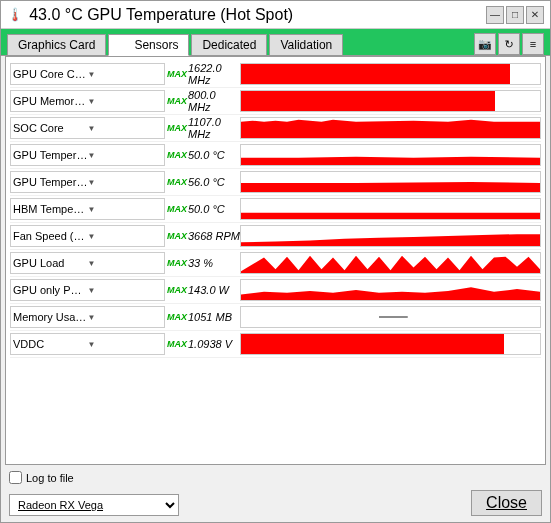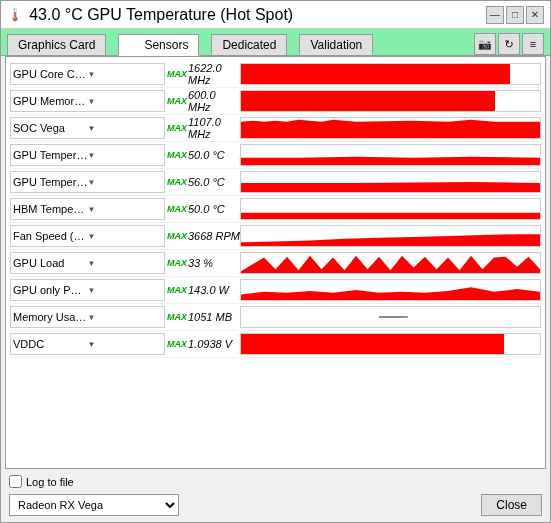--- a/index.html
+++ b/index.html
@@ -44,26 +44,26 @@
       border: 1px solid #999;
       background: #e0e0e0;
       display: flex;
       align-items: center;
       justify-content: center;
       font-size: 10px;
       cursor: pointer;
       color: #333;
     }
     .tab-bar {
-      background: #86efac;
+      background: #22c55e;
       border-bottom: 1px solid #999;
       display: flex;
       align-items: flex-end;
       padding: 4px 6px 0 6px;
-      gap: 12px;
+      gap: 2px;
     }
     .tab {
       padding: 3px 10px;
       border: 1px solid #999;
       border-bottom: none;
       background: #e0e0e0;
       cursor: pointer;
       font-size: 12px;
       color: #000;
     }
@@ -152,20 +152,21 @@
     .footer {
       padding: 6px 8px;
       display: flex;
       flex-direction: column;
       gap: 6px;
     }
     .footer-bottom {
       display: flex;
       align-items: flex-end;
       justify-content: space-between;
+      text-decoration: underline;
     }
     .footer-top {
       display: flex;
       align-items: center;
       gap: 6px;
     }
     .checkbox-label {
       display: flex;
       align-items: center;
       gap: 4px;
@@ -176,21 +177,21 @@
       background: #fff;
       padding: 2px 4px;
       font-size: 11px;
       width: 170px;
       height: 22px;
     }
     .close-btn {
       padding: 3px 14px;
       border: 1px solid #999;
       background: #e0e0e0;
-      font-size: 12px;
+      font-size: 16px;
       cursor: pointer;
     }
     .toolbar-icons {
       display: flex;
       gap: 2px;
       align-items: center;
     }
     .toolbar-icon-btn {
       width: 22px;
       height: 22px;
@@ -249,30 +250,30 @@
       </div>
     </div>
 
     <div class="sensor-row">
       <div class="sensor-name">
         <span>GPU Memory Clock</span>
         <span class="dropdown-arrow">▼</span>
       </div>
       <div class="sensor-value">
         <span class="sensor-max">MAX</span>
-        <span class="sensor-val-text">600.0 MHz</span>
+        <span class="sensor-val-text">800.0 MHz</span>
       </div>
       <div class="sensor-graph">
         <div class="graph-fill" style="width:85%;background:#ff0000;"></div>
       </div>
     </div>
 
     <div class="sensor-row">
       <div class="sensor-name">
-        <span>SOC Vega</span>
+        <span>SOC Core</span>
         <span class="dropdown-arrow">▼</span>
       </div>
       <div class="sensor-value">
         <span class="sensor-max">MAX</span>
         <span class="sensor-val-text">1107.0 MHz</span>
       </div>
       <div class="sensor-graph">
         <svg class="graph-jagged" viewBox="0 0 260 22" preserveAspectRatio="none">
           <rect x="0" y="0" width="260" height="22" fill="white"></rect>
           <polygon points="0,22 0,4 10,3 20,4 30,3 40,4 50,2 60,3 70,4 80,2 90,3 100,4 150,3 180,4 200,2 220,4 260,4 260,22" fill="#ff0000"></polygon>

